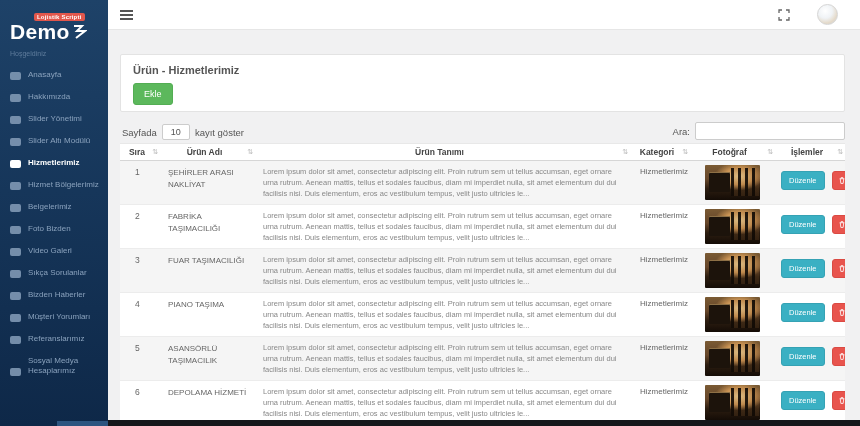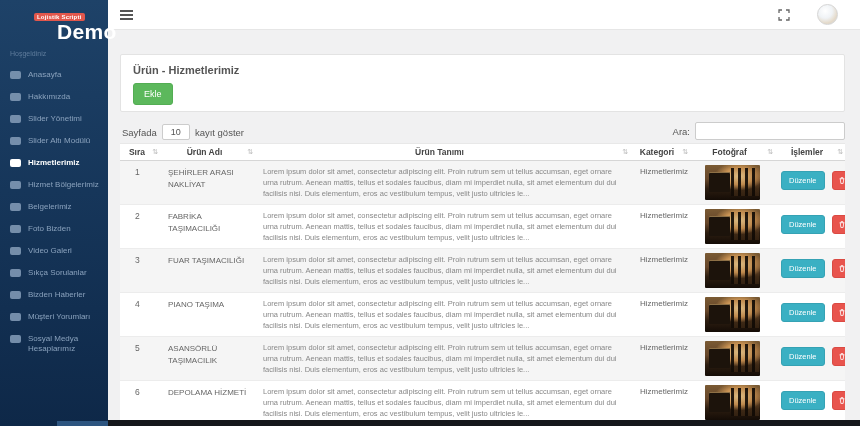--- a/index.html
+++ b/index.html
@@ -4,25 +4,25 @@
 <style>
   * { margin:0; padding:0; box-sizing:border-box; }
   html,body { width:860px; height:426px; overflow:hidden; font-family:"Liberation Sans", sans-serif; background:#f1f1f2; }
 
   
   .sidebar { position:absolute; left:0; top:0; width:108px; height:426px;
     background:linear-gradient(180deg,#1e4268 0%, #16365a 45%, #0e2848 100%); z-index:5; }
   .logo { padding:5px 8px 0 10px; position:relative; }
   .brand-badge { display:inline-block; background:#e2574c; color:#fff; font-size:6px; font-weight:bold;
     padding:1px 3px; border-radius:2px; margin-left:24px; letter-spacing:.2px; }
-  .brand-row { display:flex; align-items:center; margin-top:-3px;margin-left:47px; }
+  .brand-row { display:flex; align-items:center; margin-top:-3px; }
   .brand-text { color:#fff; font-size:21px; font-weight:bold; letter-spacing:.3px; }
   .logo-bolt { margin-left:3px; margin-top:-2px; }
   .welcome { color:#5f7c9c; font-size:7px; padding:6px 10px 7px; }
-  .sitem { display:flex; align-items:flex-start; gap:7px; padding:6px 8px 6px 10px; color:#8aa2bd;
+  .sitem { display:flex; align-items:flex-end; gap:7px; padding:6px 8px 6px 10px; color:#8aa2bd;
     font-size:8px; line-height:1.25; cursor:pointer; }
   .sitem .micon { width:11px; height:8px; background:#7f98b4; border-radius:2px; flex:none; margin-top:.5px; opacity:.9; }
   .sitem.active { color:#ffffff; font-weight:bold; }
   .sitem.active .micon { background:#ffffff; opacity:1; }
   .sidebar-bottom-accent { position:absolute; left:57px; bottom:0; width:51px; height:5px; background:#2d5580; }
 
   
   .topbar { position:absolute; left:108px; top:0; width:752px; height:30px; background:#ffffff;
     border-bottom:1px solid #e6e6e6; z-index:4; }
   .hamburger { position:absolute; left:12px; top:10px; width:13px; height:2px; background:#555;
@@ -136,20 +136,24 @@
   <div class="sitem">
     <span class="micon"></span>
     <span>Bizden Haberler</span>
   </div>
   <div class="sitem">
     <span class="micon"></span>
     <span>Müşteri Yorumları</span>
   </div>
   <div class="sitem">
     <span class="micon"></span>
+    <span>Referanslarımız</span>
+  </div>
+  <div class="sitem">
+    <span class="micon"></span>
     <span>Sosyal Medya Hesaplarımız</span>
   </div>
   <div class="sidebar-bottom-accent"></div>
 </div>
 
 <div class="topbar">
   <span class="hamburger"></span>
   <svg class="fullscreen" width="12" height="12" viewBox="0 0 12 12">
     <path d="M1 4 V1 H4 M8 1 H11 V4 M11 8 V11 H8 M4 11 H1 V8" fill="none" stroke="#666" stroke-width="1.3"></path>
   </svg>

